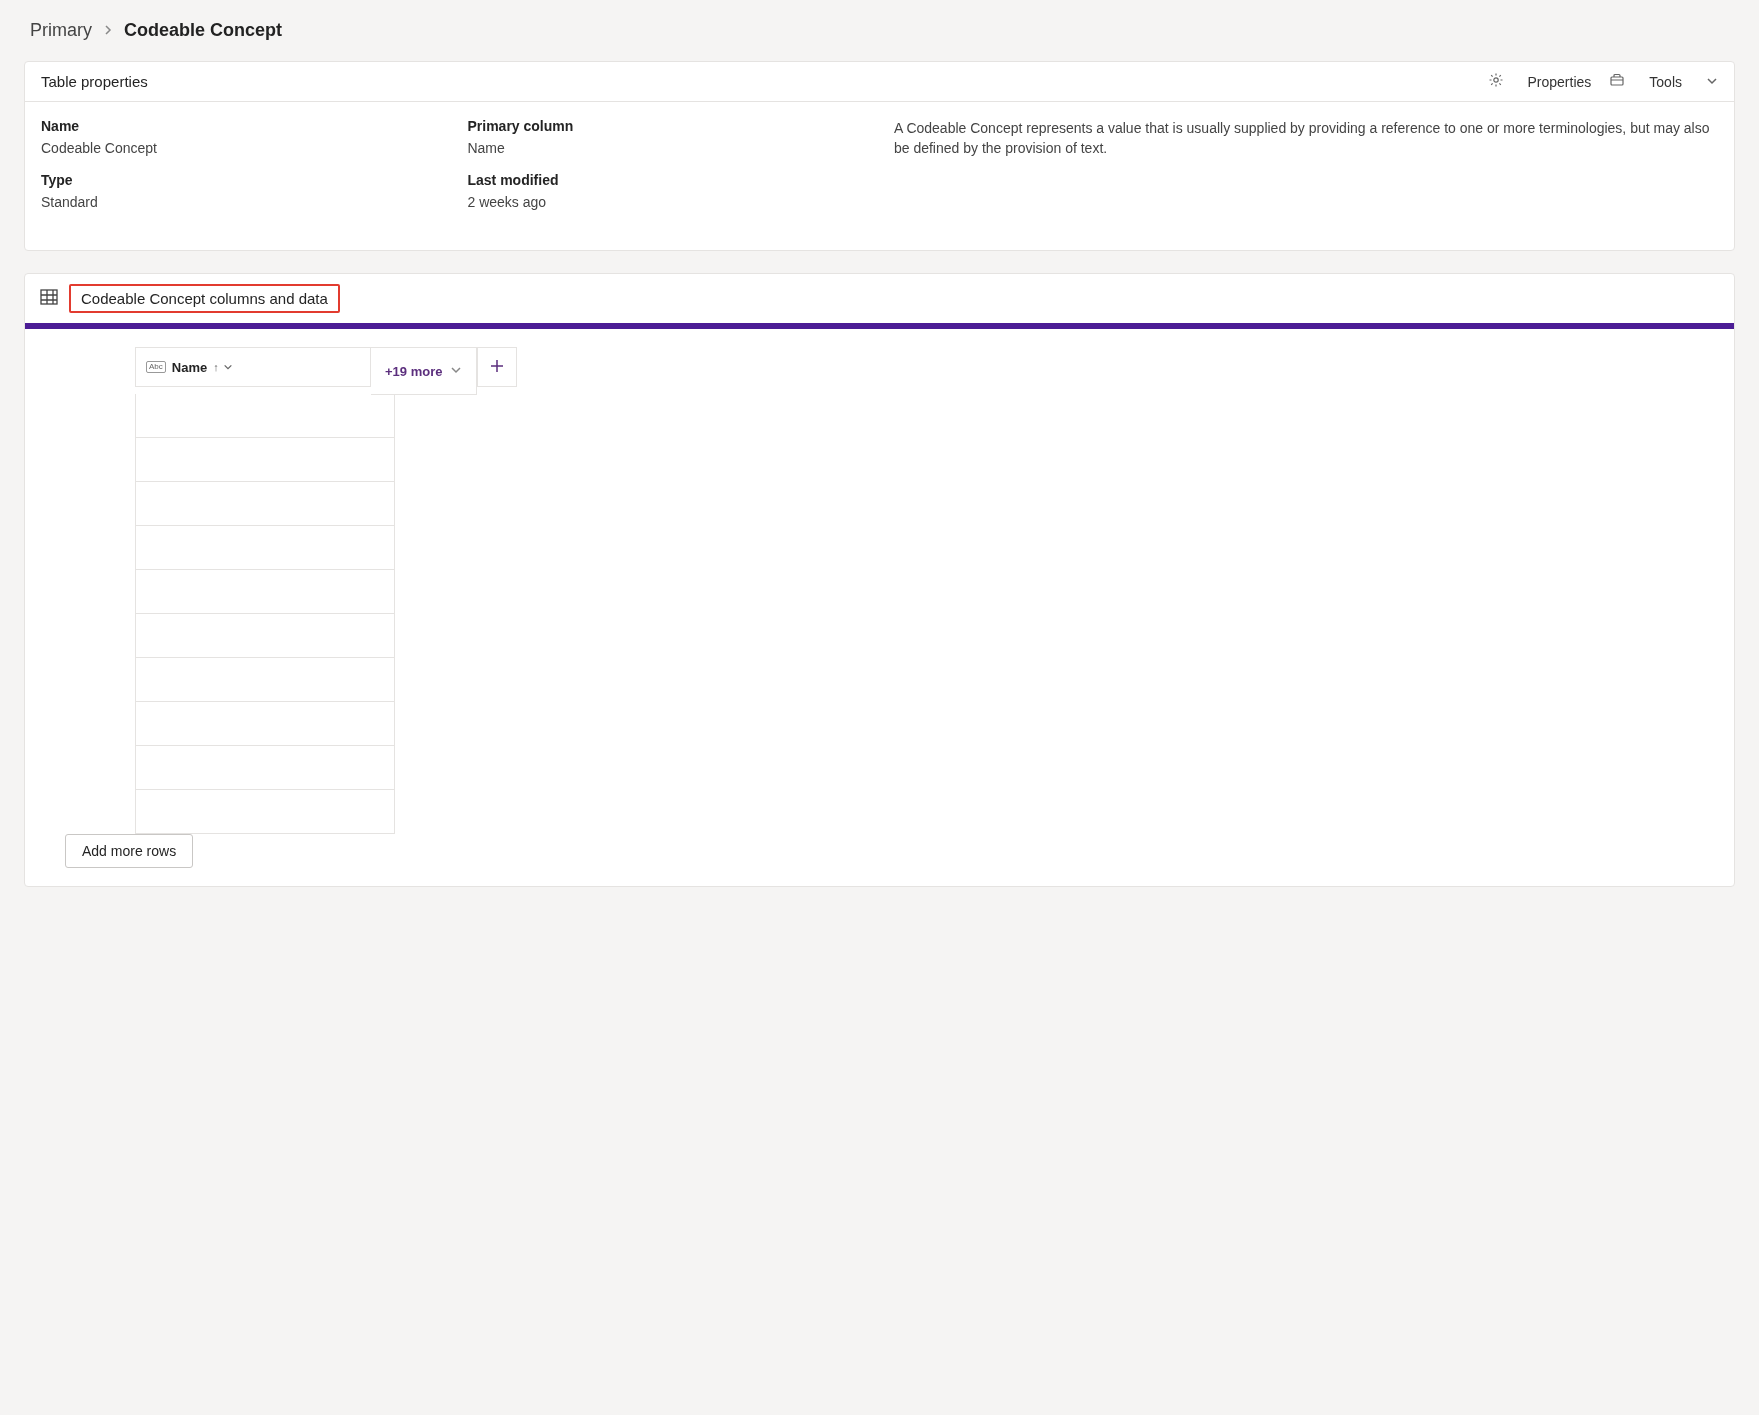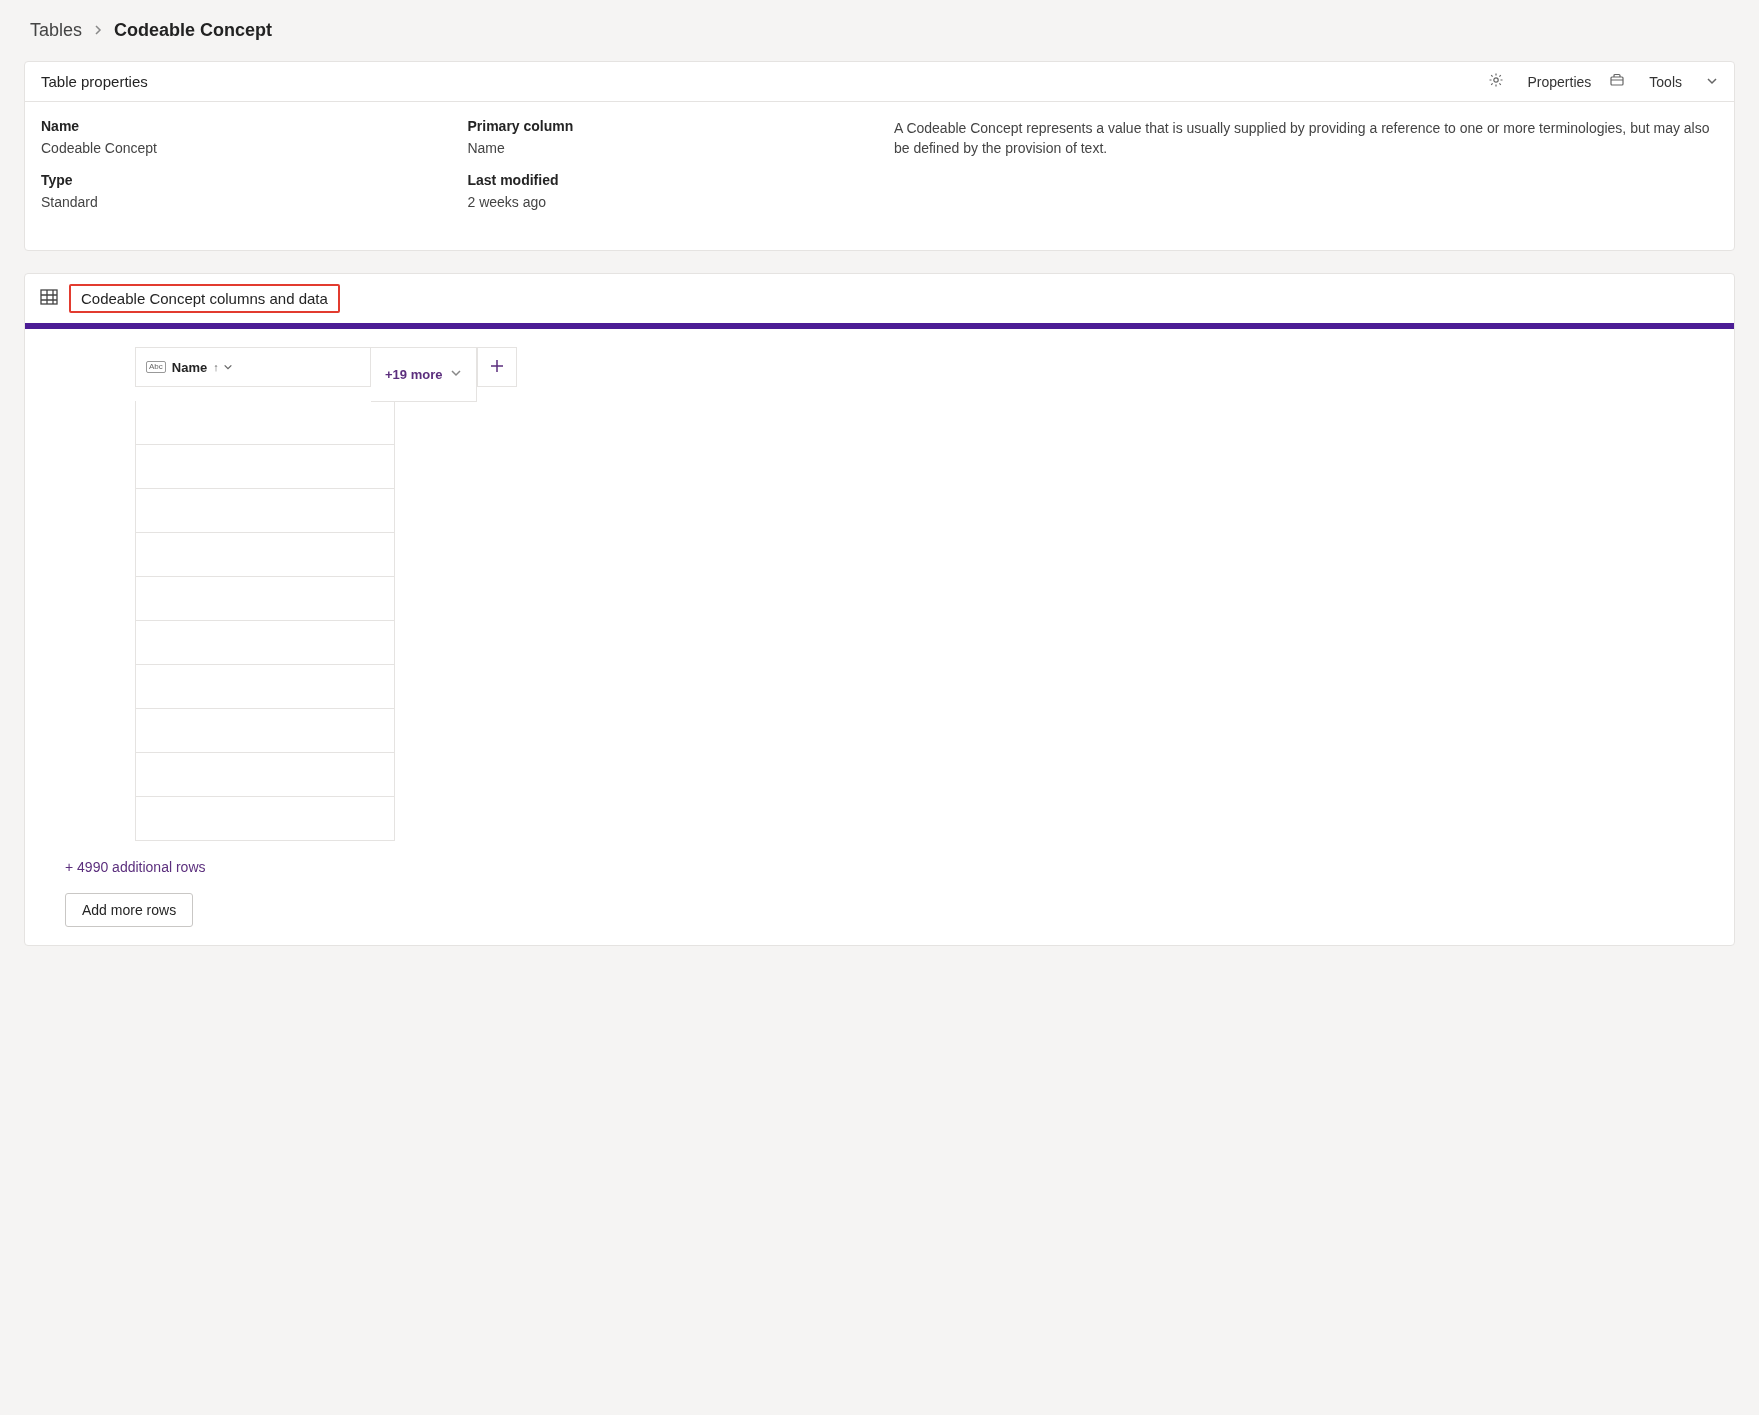--- a/index.html
+++ b/index.html
@@ -108,21 +108,21 @@
     border-radius: 2px;
     color: #666;
     font-weight: 400;
   }
   .sort-up { color: #666; font-size: 11px; }
   .hdr-chev { color: #666; margin-left: -2px; }
 
   .more-cell {
     border: 1px solid #e5e3e1;
     border-left: none;
-    height: 55px;
+    height: 48px;
     display: flex;
     align-items: center;
     padding: 0 14px;
     gap: 8px;
     font-weight: 600;
     font-size: 13px;
     color: #5b2e7d;
     cursor: pointer;
     background: #fff;
   }
@@ -167,21 +167,21 @@
     cursor: pointer;
     font-size: 14px;
   }
 </style>
 </head>
 <body>
 
 <div class="page">
 
   <div class="breadcrumb">
-    <span class="root">Tables</span>
+    <span class="root">Primary</span>
     <span class="chev">
       <svg width="12" height="12" viewBox="0 0 12 12">
           <path d="M4 2 L8 6 L4 10" fill="none" stroke="#888" stroke-width="1.5"></path>
         </svg>
     </span>
     <span class="current">Codeable Concept</span>
   </div>
 
   <div class="card props-card">
     <div class="props-header">
@@ -277,19 +277,18 @@
           <div class="row-cell"></div>
           <div class="row-cell"></div>
           <div class="row-cell"></div>
           <div class="row-cell"></div>
           <div class="row-cell"></div>
           <div class="row-cell"></div>
           <div class="row-cell"></div>
           <div class="row-cell"></div>
         </div>
 
-      <div class="additional-link">+ 4990 additional rows</div>
 
       <div class="add-rows-btn">Add more rows</div>
     </div>
   </div>
 
 </div>
 
 </body></html>

